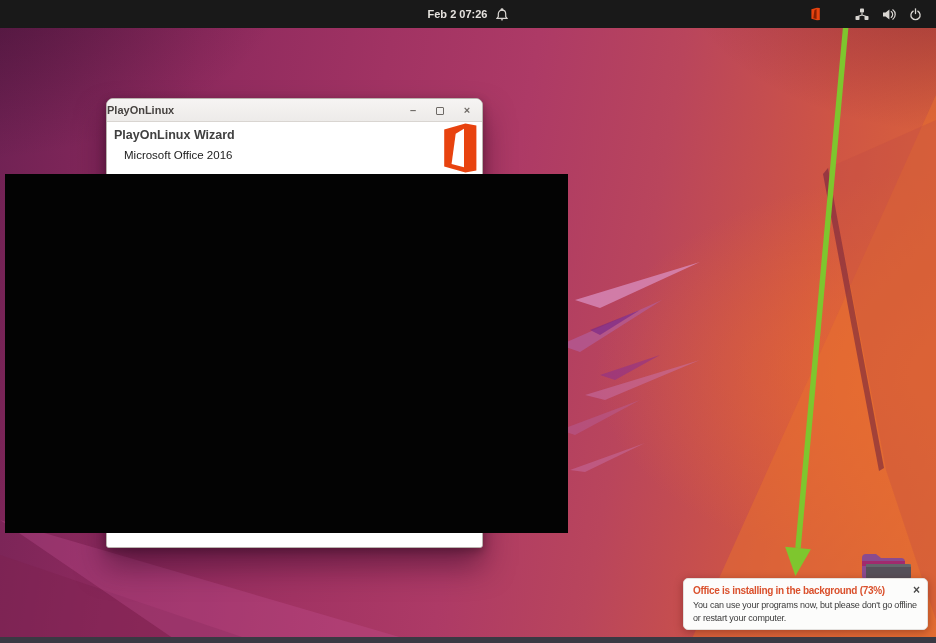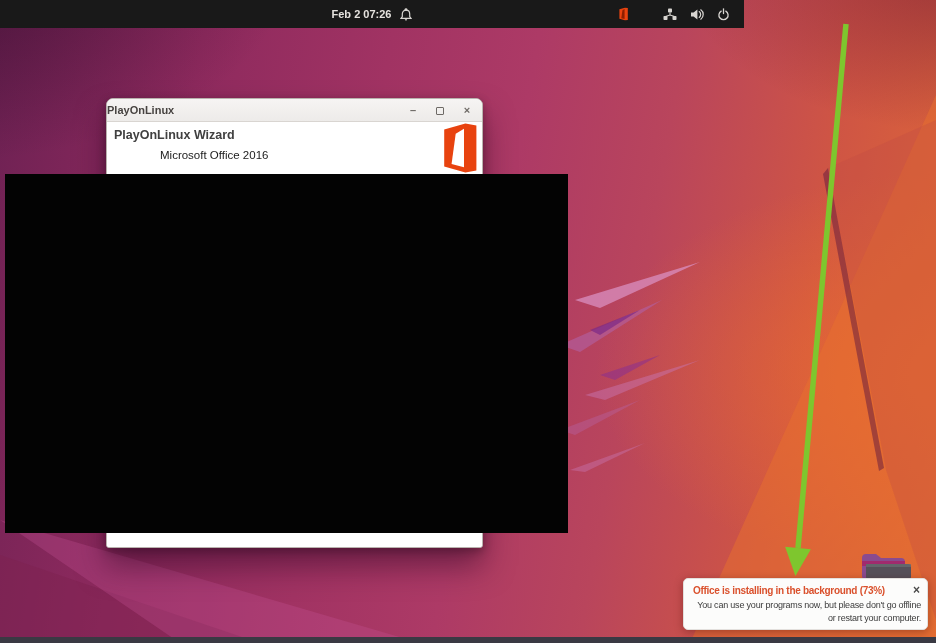--- a/index.html
+++ b/index.html
@@ -9,60 +9,60 @@
   
   .wallpaper{position:absolute;left:0;top:0;width:936px;height:643px;
     background:
       radial-gradient(ellipse 55% 45% at 102% 58%, rgba(236,110,46,.78), rgba(236,110,46,0) 70%),
       radial-gradient(ellipse 60% 50% at -5% -5%, rgba(40,8,34,.5), rgba(40,8,34,0) 60%),
       radial-gradient(ellipse 50% 40% at 105% -5%, rgba(100,16,52,.55), rgba(100,16,52,0) 65%),
       linear-gradient(100deg,#6d2153 0%,#8e2a5e 20%,#a13363 38%,#ad3a66 52%,#b9455c 66%,#cf5544 82%,#e06a36 100%);}
   .wallpaper svg{position:absolute;left:0;top:0;}
 
   
-  .topbar{position:absolute;left:0;top:0;width:744px;height:28px;background:#191919;
+  .topbar{position:absolute;left:0;top:0;width:936px;height:28px;background:#191919;
     display:flex;align-items:center;justify-content:center;z-index:50;}
   .clock-area{display:flex;align-items:center;gap:9px;color:#e6e3df;font-size:11px;font-weight:700;
     padding:2px 8px;border-radius:4px;cursor:default;}
   .tray{position:absolute;right:14px;top:0;height:28px;display:flex;align-items:center;gap:13px;}
   .tray .gap{width:8px;}
 
   
   .window{position:absolute;left:106px;top:98px;width:377px;height:450px;background:#fff;
     border-radius:7px 7px 3px 3px;border:1px solid #b9b3ae;
     box-shadow:0 18px 30px rgba(45,5,35,.5), 0 3px 10px rgba(0,0,0,.3);z-index:10;overflow:hidden;}
   .titlebar{position:relative;height:23px;background:linear-gradient(#f6f4f3,#edebe9);
     border-bottom:1px solid #d9d5d1;display:flex;align-items:center;justify-content:flex-start;}
   .titlebar .title{font-size:11px;font-weight:700;color:#474341;}
   .controls{position:absolute;right:8px;top:0;height:23px;display:flex;align-items:center;gap:13px;}
   .wbtn{width:14px;height:14px;display:flex;align-items:center;justify-content:center;
     color:#6e6a66;font-size:11px;font-weight:700;cursor:default;line-height:1;}
   .maxbox{width:8px;height:8px;border:1.3px solid #6e6a66;border-radius:1px;display:block;}
   .winbody{position:relative;height:426px;background:#fff;}
   .wizheading{position:absolute;left:7px;top:6px;font-size:12.5px;font-weight:700;color:#404040;}
-  .wizsub{position:absolute;left:17px;top:27px;font-size:11.5px;color:#1c1c1c;margin-left:36px;}
+  .wizsub{position:absolute;left:17px;top:27px;font-size:11.5px;color:#1c1c1c;}
   .office-logo{position:absolute;left:328px;top:0px;}
 
   
   .blackbox{position:absolute;left:5px;top:174px;width:563px;height:359px;background:#030303;z-index:20;}
 
   
   .arrow-svg{position:absolute;left:0;top:0;z-index:40;pointer-events:none;}
 
   
   .folder{position:absolute;left:858px;top:550px;z-index:25;}
 
   
   .notification{position:absolute;left:683px;top:578px;width:245px;height:52px;background:#fcfcfb;
     border-radius:5px;border:1px solid #e3e0dd;box-shadow:0 2px 8px rgba(60,10,10,.35);z-index:30;padding-left:28px;}
   .ntitle{position:absolute;left:9px;top:6px;width:205px;font-size:10px;font-weight:700;
     letter-spacing:-.3px;color:#da512d;white-space:nowrap;}
   .nclose{position:absolute;right:7px;top:4px;font-size:12px;font-weight:700;color:#4a4a4a;cursor:default;}
   .nbody{position:absolute;left:9px;top:20px;width:228px;font-size:9px;letter-spacing:-.2px;
-    color:#3b3b3b;line-height:1.45;text-align:right;}
+    color:#3b3b3b;line-height:1.45;}
 
   
   .bottomstrip{position:absolute;left:0;bottom:0;width:936px;height:6px;background:#3a3943;z-index:60;}
 </style>
 </head>
 <body>
 
 <div class="screen">
 
   <div class="wallpaper">

